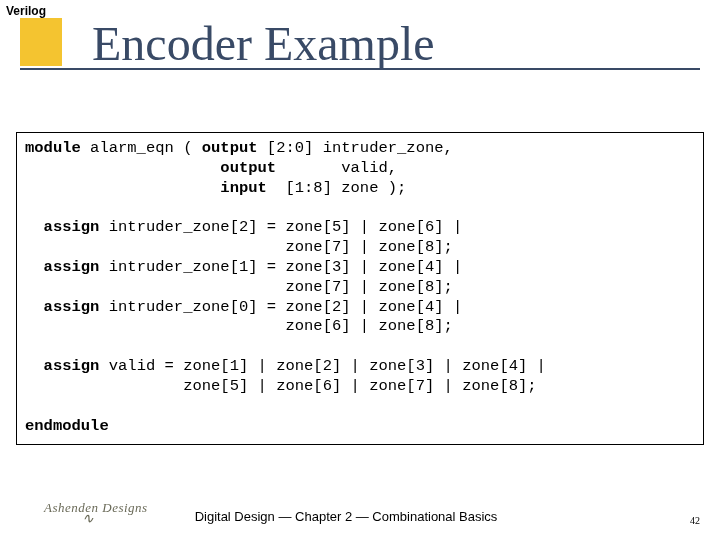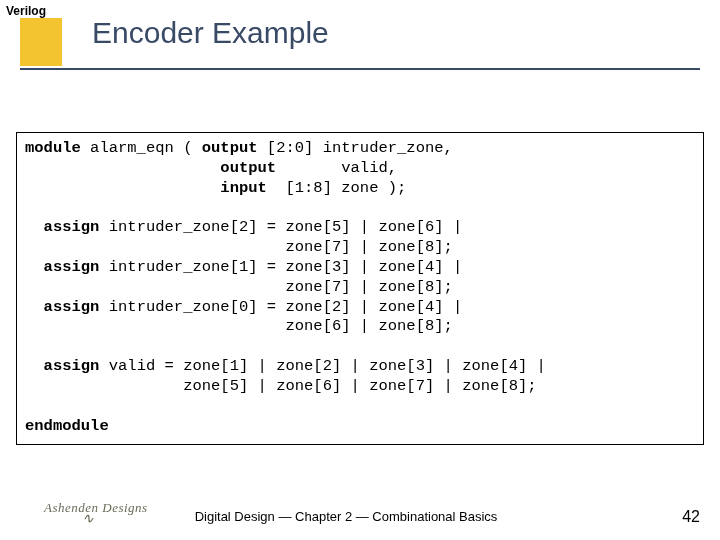--- a/index.html
+++ b/index.html
@@ -25,23 +25,23 @@
     top: 18px;
     left: 20px;
     width: 42px;
     height: 48px;
     background: #f4c430;
   }
   .title {
     position: absolute;
     top: 16px;
     left: 92px;
-    font-size: 30px;
+    font-size: 48px;
     color: #394a66;
-    font-family: Liberation Sans, sans-serif;
+    font-family: Liberation Serif, serif;
     letter-spacing: 0px;
   }
   .underline {
     position: absolute;
     top: 68px;
     left: 20px;
     width: 680px;
     height: 2px;
     background: #394a66;
   }
@@ -81,23 +81,23 @@
     width: 692px;
     text-align: center;
     font-size: 13px;
     color: #000;
     font-family: Arial, sans-serif;
   }
   .page-num {
     position: absolute;
     bottom: 14px;
     right: 20px;
-    font-size: 16px;
+    font-size: 10px;
     color: #000;
-    font-family: Liberation Sans, sans-serif;
+    font-family: Liberation Serif, serif;
   }
 </style>
 </head>
 <body>
 
 <div class="top-label">Verilog</div>
 <div class="gold-block"></div>
 <div class="title">Encoder Example</div>
 <div class="underline"></div>
 

